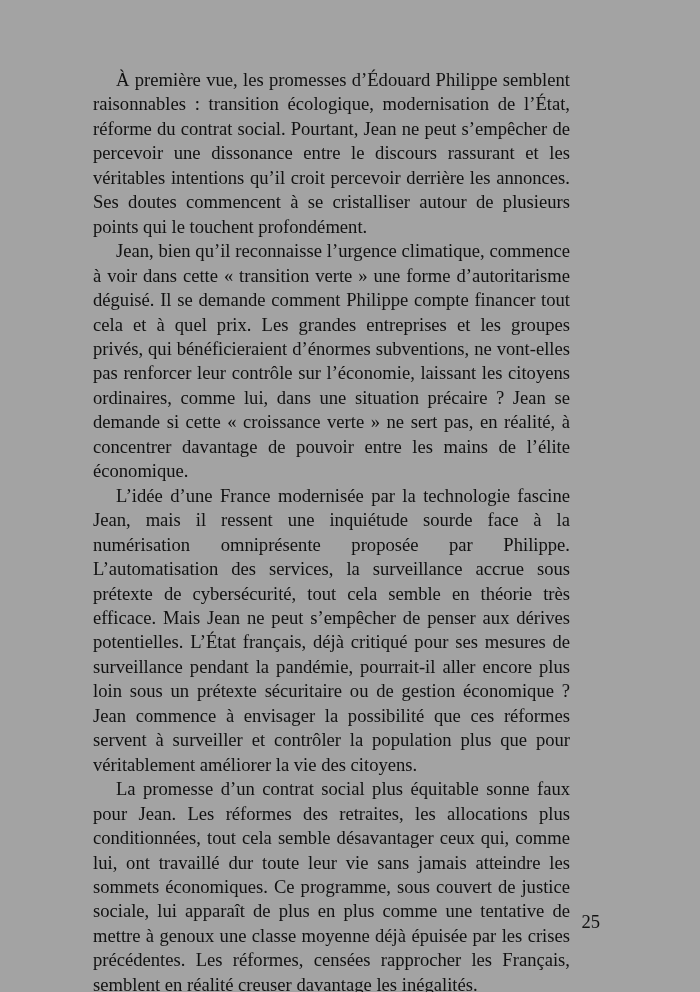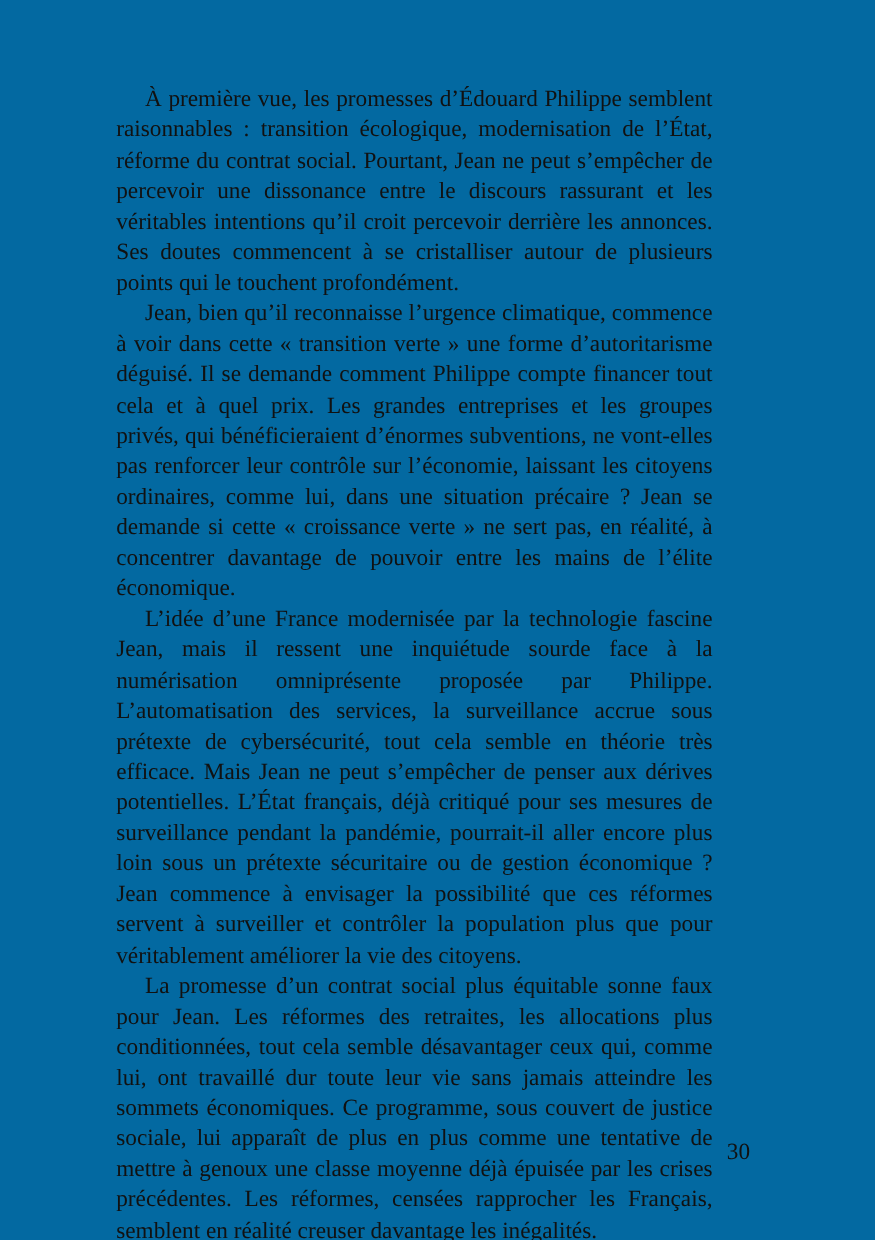--- a/index.html
+++ b/index.html
@@ -13,21 +13,21 @@
       position: relative;
       overflow: hidden;
       font-family: "Liberation Serif", "DejaVu Serif", serif;
       color: #111111;
     }
     .page {
       position: absolute;
       left: 0; top: 0;
       width: 700px;
       height: 992px;
-      background: #0369a1;
+      background: #a3a3a3;
     }
     .text-block {
       position: absolute;
       left: 93px;
       top: 68px;
       width: 477px;
       font-size: 18.6px;
       line-height: 24.45px;
       text-align: justify;
       hyphens: none;
@@ -49,14 +49,14 @@
 </head>
 <body>
 
 <div class="page">
   <div class="text-block">
     <p>À première vue, les promesses d’Édouard Philippe semblent raisonnables : transition écologique, modernisation de l’État, réforme du contrat social. Pourtant, Jean ne peut s’empêcher de percevoir une dissonance entre le discours rassurant et les véritables intentions qu’il croit percevoir derrière les annonces. Ses doutes commencent à se cristalliser autour de plusieurs points qui le touchent profondément.</p>
     <p>Jean, bien qu’il reconnaisse l’urgence climatique, commence à voir dans cette « transition verte » une forme d’autoritarisme déguisé. Il se demande comment Philippe compte financer tout cela et à quel prix. Les grandes entreprises et les groupes privés, qui bénéficieraient d’énormes subventions, ne vont-elles pas renforcer leur contrôle sur l’économie, laissant les citoyens ordinaires, comme lui, dans une situation précaire ? Jean se demande si cette « croissance verte » ne sert pas, en réalité, à concentrer davantage de pouvoir entre les mains de l’élite économique.</p>
     <p>L’idée d’une France modernisée par la technologie fascine Jean, mais il ressent une inquiétude sourde face à la numérisation omniprésente proposée par Philippe. L’automatisation des services, la surveillance accrue sous prétexte de cybersécurité, tout cela semble en théorie très efficace. Mais Jean ne peut s’empêcher de penser aux dérives potentielles. L’État français, déjà critiqué pour ses mesures de surveillance pendant la pandémie, pourrait-il aller encore plus loin sous un prétexte sécuritaire ou de gestion économique ? Jean commence à envisager la possibilité que ces réformes servent à surveiller et contrôler la population plus que pour véritablement améliorer la vie des citoyens.</p>
     <p>La promesse d’un contrat social plus équitable sonne faux pour Jean. Les réformes des retraites, les allocations plus conditionnées, tout cela semble désavantager ceux qui, comme lui, ont travaillé dur toute leur vie sans jamais atteindre les sommets économiques. Ce programme, sous couvert de justice sociale, lui apparaît de plus en plus comme une tentative de mettre à genoux une classe moyenne déjà épuisée par les crises précédentes. Les réformes, censées rapprocher les Français, semblent en réalité creuser davantage les inégalités.</p>
   </div>
-  <div class="page-number">30</div>
+  <div class="page-number">25</div>
 </div>
 
 </body></html>

